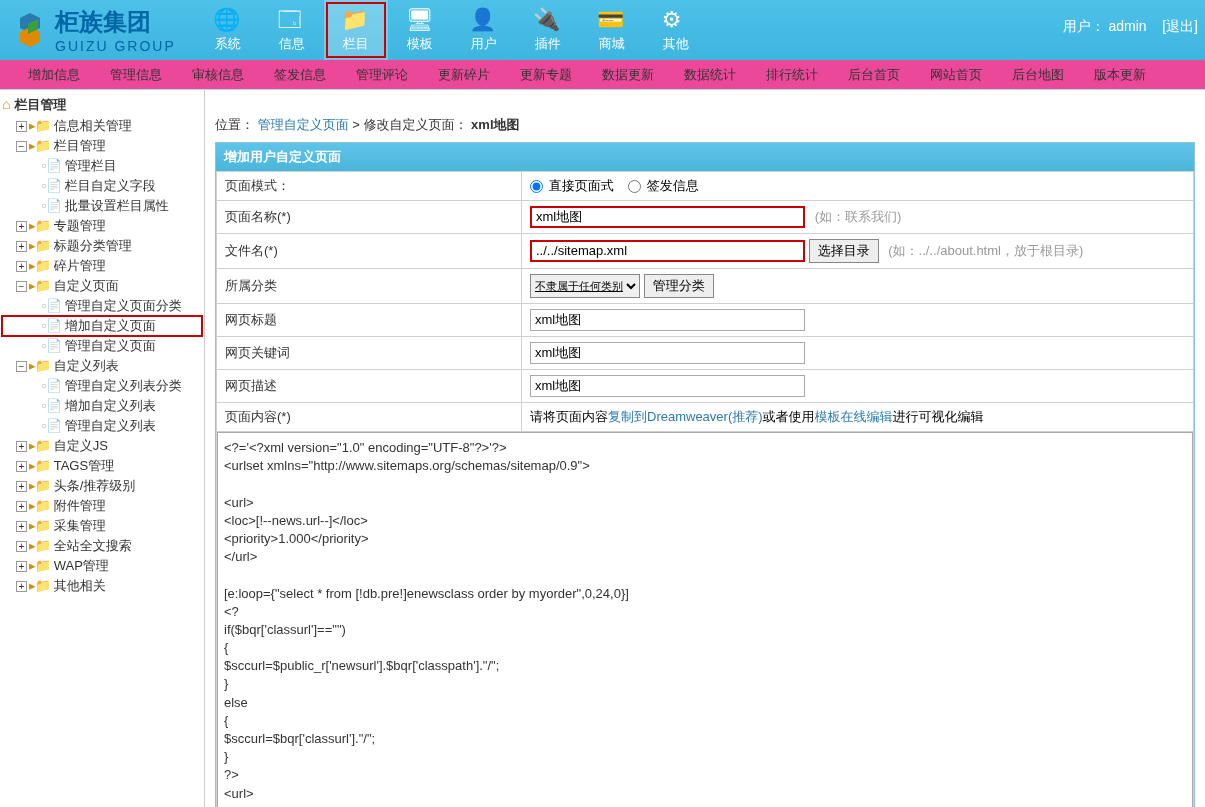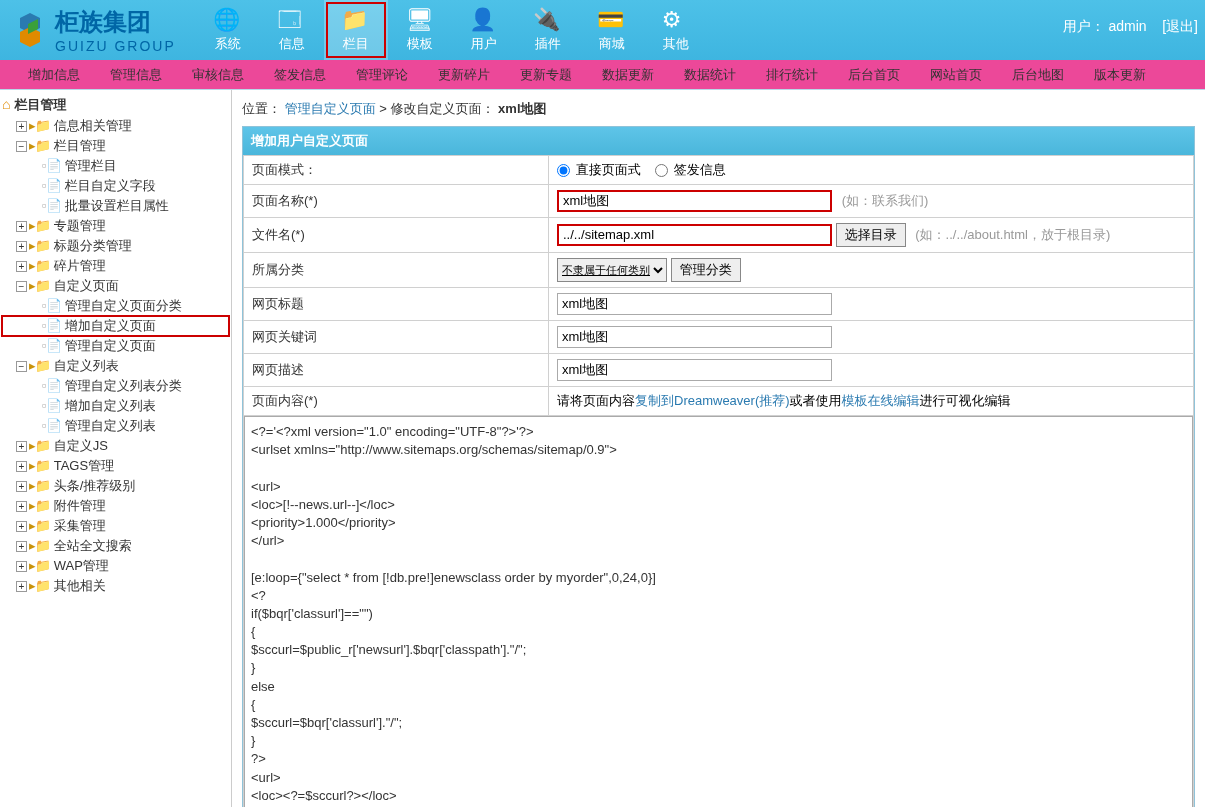--- a/index.html
+++ b/index.html
@@ -12,32 +12,32 @@
 .topnav { display: flex; margin-left: 10px; }
 .topnav-item { width: 64px; height: 60px; display: flex; flex-direction: column; align-items: center; justify-content: center; cursor: pointer; color: #fff; font-size: 13px; position: relative; }
 .topnav-item.active { background: rgba(255,255,255,.25); }
 .topnav-item.highlight::after { content:""; position:absolute; inset:2px; border:2px solid #c00; pointer-events:none; }
 .topnav-icon { width: 28px; height: 24px; margin-bottom: 3px; }
 .user-info { position: absolute; right: 7px; top: 18px; font-size: 14px; text-align: right; }
 .user-info a { color: #fff; text-decoration: none; }
 .subnav { background: #ec4899; height: 30px; display: flex; align-items: center; padding-left: 28px; border-bottom:1px solid #b8d8e8;}
 .subnav a { color:#333; text-decoration:none; margin-right: 30px; font-size: 13px;}
 .main { display: flex; height: calc(100vh - 90px); }
-.sidebar { width: 232px; background: #fff; border-right:1px solid #ccc; overflow: auto; padding: 4px 2px; }
+.sidebar { width: 205px; background: #fff; border-right:1px solid #ccc; overflow: auto; padding: 4px 2px; }
 .tree-root-title { font-weight: bold; font-size: 13px; color: #333; padding: 2px 0; }
 .tree-root-title::before { content: "⌂"; color: #e08a00; margin-right: 4px; font-size: 14px; }
 .tree-item { padding: 1px 0 1px 0; white-space: nowrap; font-size: 13px; color: #333; }
 .tree-item.level1 { padding-left: 14px; }
 .tree-item.level2 { padding-left: 40px; }
 .tree-item .exp { display:inline-block; width:11px; height:11px; border:1px solid #999; text-align:center; line-height:9px; font-size:10px; margin-right:2px; color:#333; vertical-align: middle; cursor:pointer;}
 .tree-item .folder { color:#c9920a; margin-right:2px; }
 .tree-item .page { color:#b0b0b0; margin-right:2px; }
 .tree-item a { color:#333; text-decoration:none; cursor:pointer;}
 .tree-item.hl { outline:2px solid #c00; outline-offset:-1px;}
-.content { flex:1; overflow:auto; padding: 8px 10px; }
+.content { flex:1; overflow:auto; padding: 24px 10px; }
 .breadcrumb { font-size: 13px; color:#333; padding: 2px 0 8px 0;}
 .breadcrumb a { color:#2a7ab0; text-decoration:none;}
 .panel { border:1px solid #8fc3d9; }
 .panel-head { background:linear-gradient(#5ec4e8,#4ab6db); color:#fff; font-weight:bold; padding:5px 8px; font-size:13px;}
 .form-table { width:100%; border-collapse: collapse; }
 .form-table td { border:1px solid #d0d0d0; padding:5px 8px; font-size:13px; vertical-align: middle; background:#fff;}
 .form-table td.label { width:305px; color:#333; }
 .input-text { border:1px solid #aaa; height:22px; padding:0 4px; font-size:13px; width:275px;}
 .input-text.hl { border:2px solid #c00; }
 .btn { border:1px solid #888; background:#eee; padding:2px 8px; font-size:13px; cursor:pointer;}

